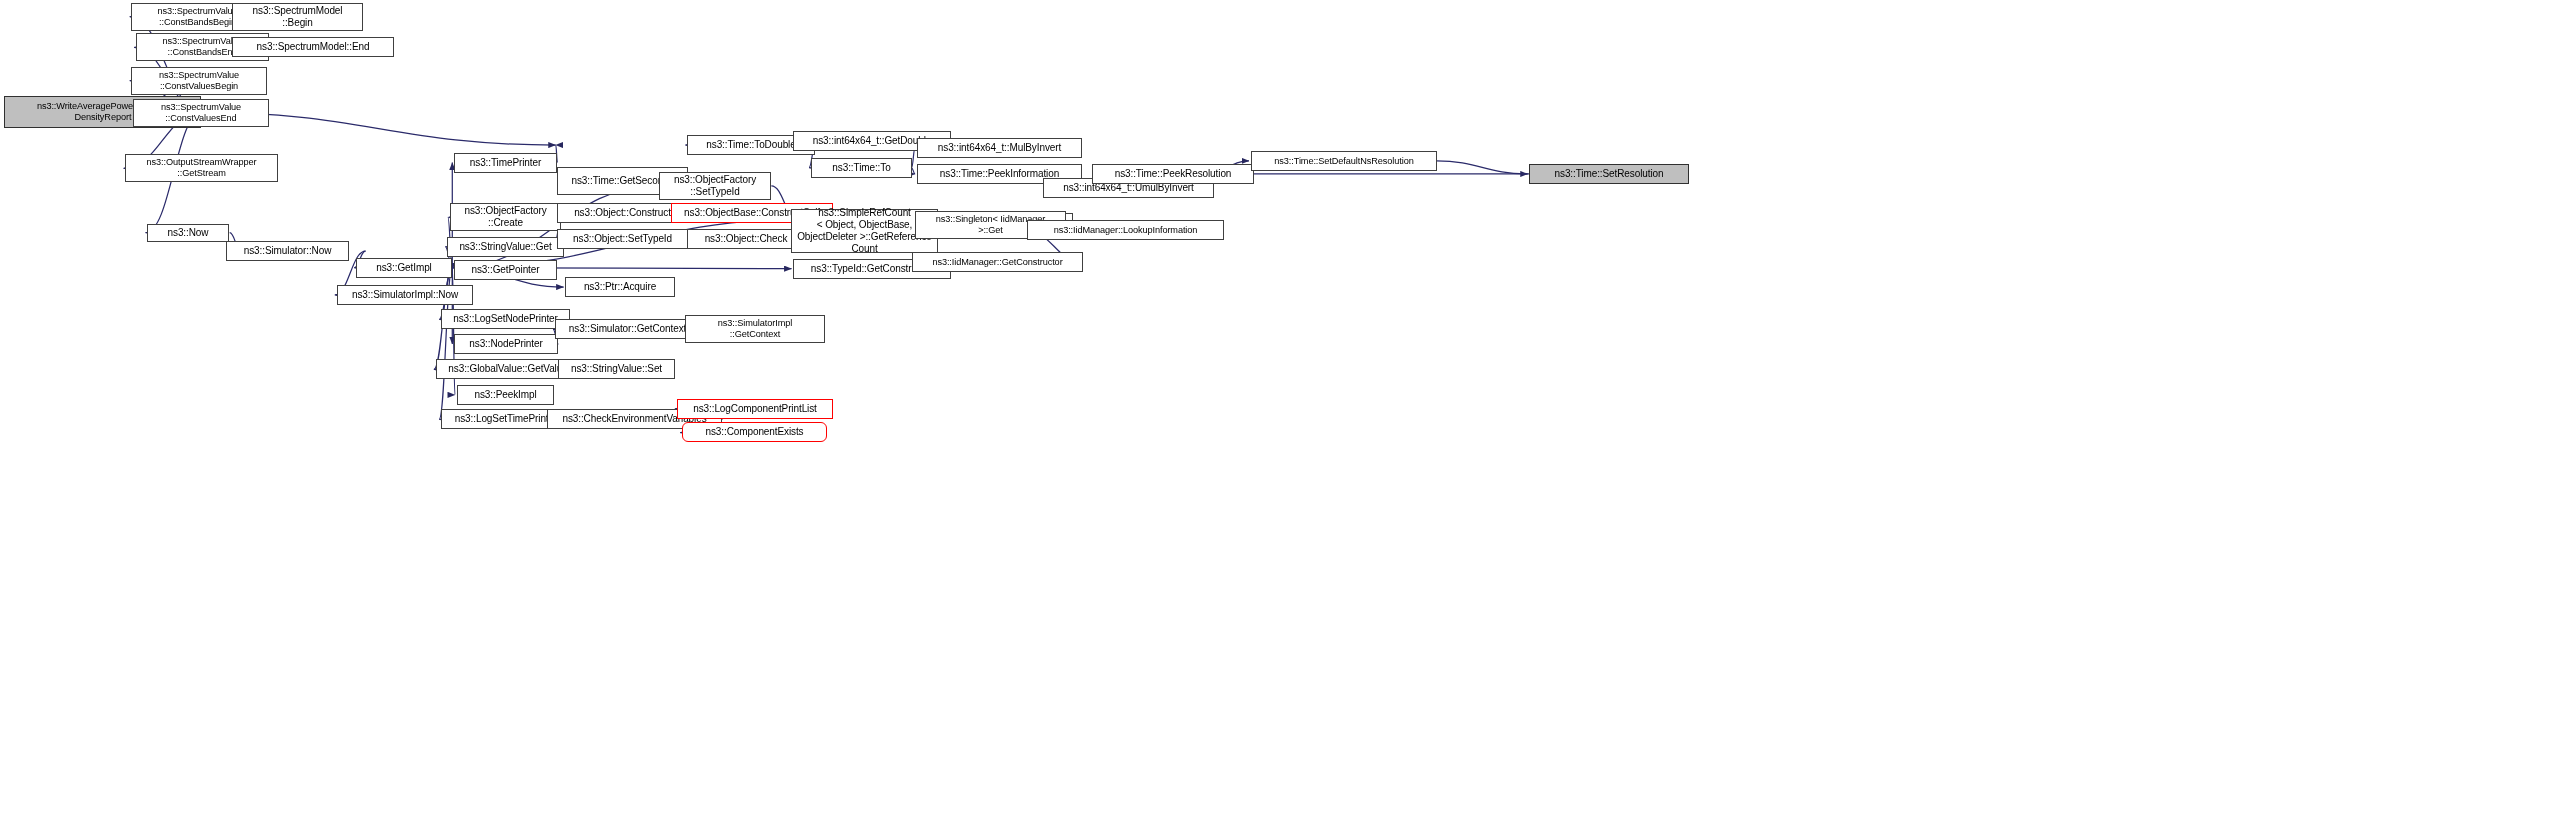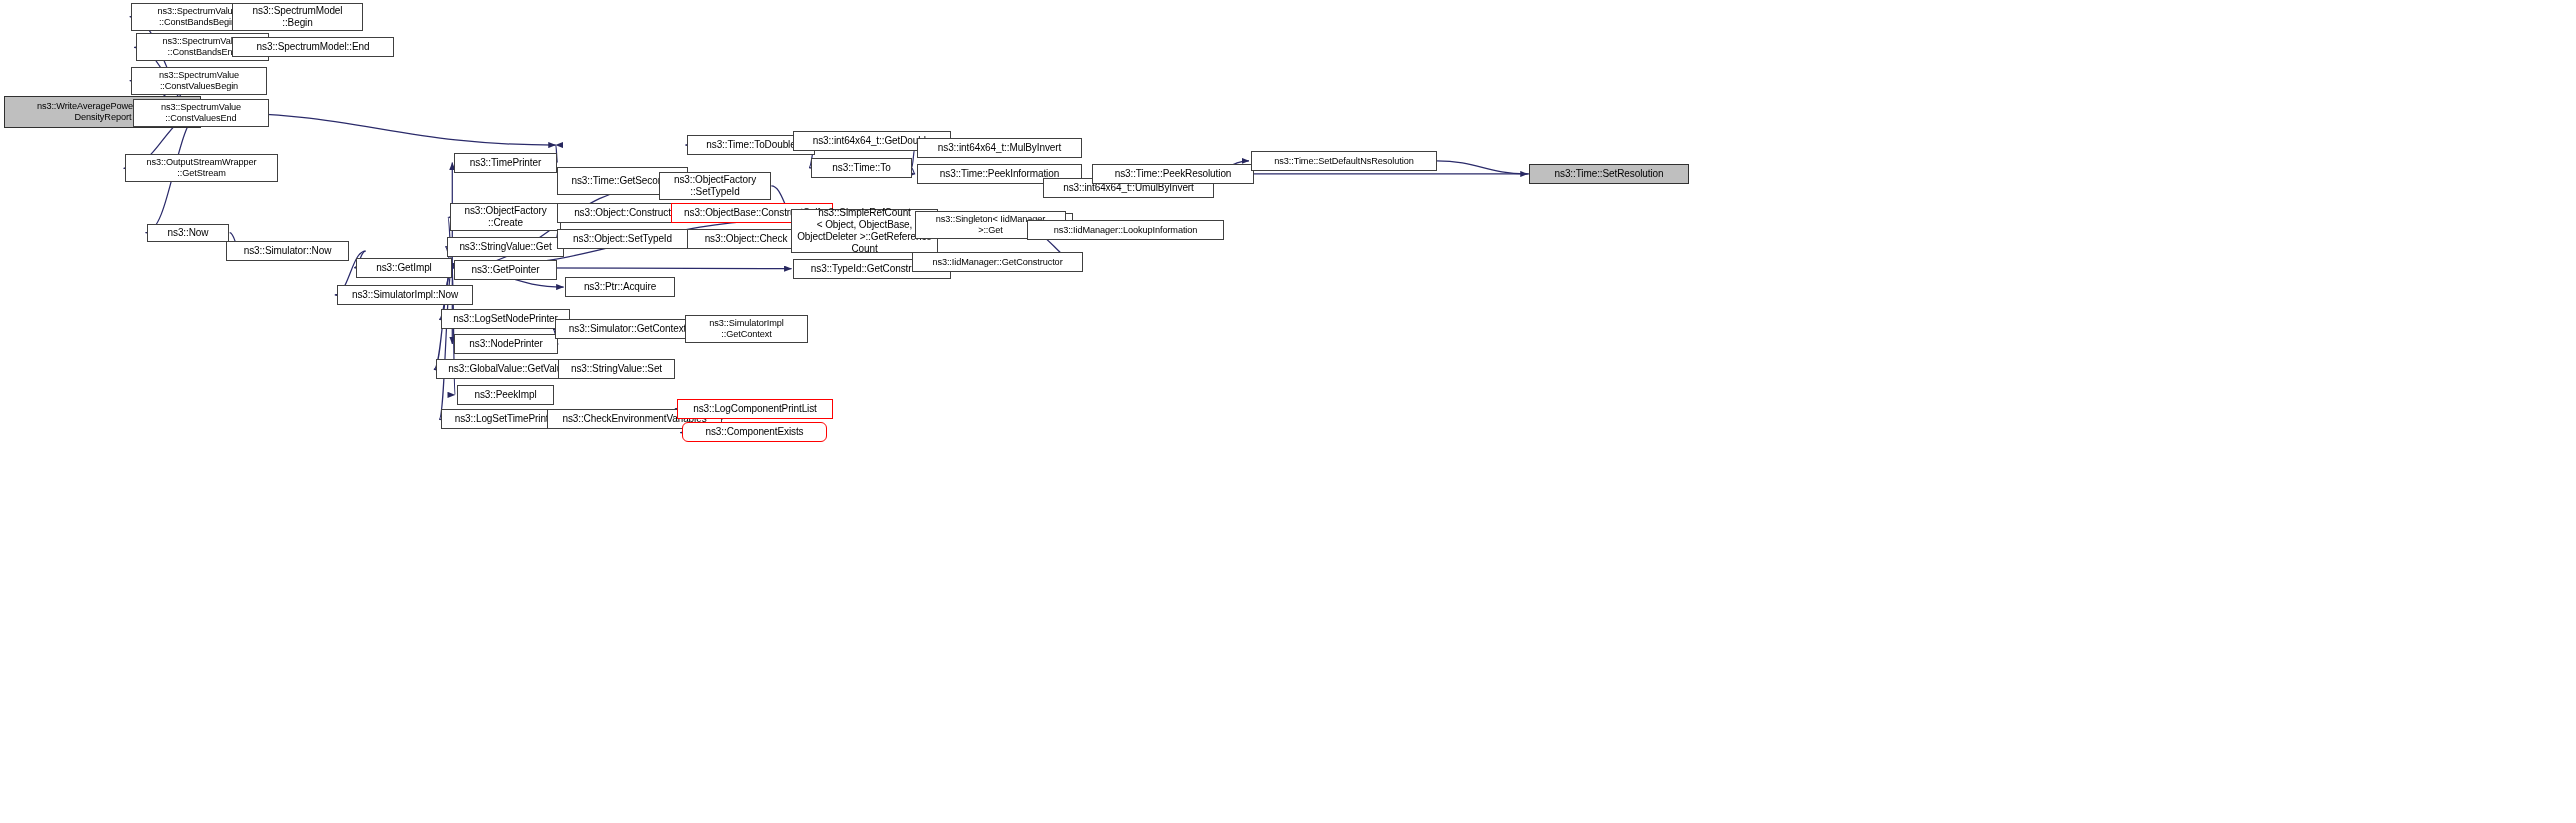--- a/index.html
+++ b/index.html
@@ -152,21 +152,21 @@
       <div class="node" style="left: 557px; top: 203px; width: 131px; height: 20px;">ns3::Object::Construct</div>
       <div class="node" style="left: 557px; top: 229px; width: 131px; height: 20px;">ns3::Object::SetTypeId</div>
       <div class="node" style="left: 555px; top: 319px; width: 145px; height: 20px;">ns3::Simulator::GetContext</div>
       <div class="node" style="left: 547px; top: 409px; width: 175px; height: 20px;">ns3::CheckEnvironmentVariables</div>
       <div class="node" style="left: 558px; top: 359px; width: 117px; height: 20px;">ns3::StringValue::Set</div>
       <div class="node" style="left: 557px; top: 135px; width: 131px; height: 28px; margin-top: 32px;">ns3::Time::GetSeconds</div>
       <div class="node" style="left: 659px; top: 172px; width: 112px; height: 28px;">ns3::ObjectFactory
 ::SetTypeId</div>
       <div class="node highlight" style="left: 671px; top: 203px; width: 162px; height: 20px;">ns3::ObjectBase::ConstructSelf</div>
       <div class="node" style="left: 687px; top: 229px; width: 118px; height: 20px;">ns3::Object::Check</div>
-      <div class="node small" style="left: 685px; top: 315px; width: 123px; height: 28px;">ns3::SimulatorImpl
+      <div class="node small" style="left: 685px; top: 315px; width: 140px; height: 28px;">ns3::SimulatorImpl
 ::GetContext</div>
       <div class="node highlight" style="left: 677px; top: 399px; width: 156px; height: 20px;">ns3::LogComponentPrintList</div>
       <div class="node highlight" style="left: 682px; top: 422px; width: 145px; height: 20px; border-radius: 6px;">ns3::ComponentExists</div>
       <div class="node" style="left: 687px; top: 135px; width: 128px; height: 20px;">ns3::Time::ToDouble</div>
       <div class="node" style="left: 793px; top: 131px; width: 158px; height: 20px;">ns3::int64x64_t::GetDouble</div>
       <div class="node" style="left: 811px; top: 158px; width: 101px; height: 20px;">ns3::Time::To</div>
       <div class="node" style="left: 799px; top: 209px; width: 130px; height: 20px;">ns3::TypeId::GetName</div>
       <div class="node" style="left: 791px; top: 209px; width: 147px; height: 44px;">ns3::SimpleRefCount
 &lt; Object, ObjectBase,
 ObjectDeleter &gt;::GetReference

